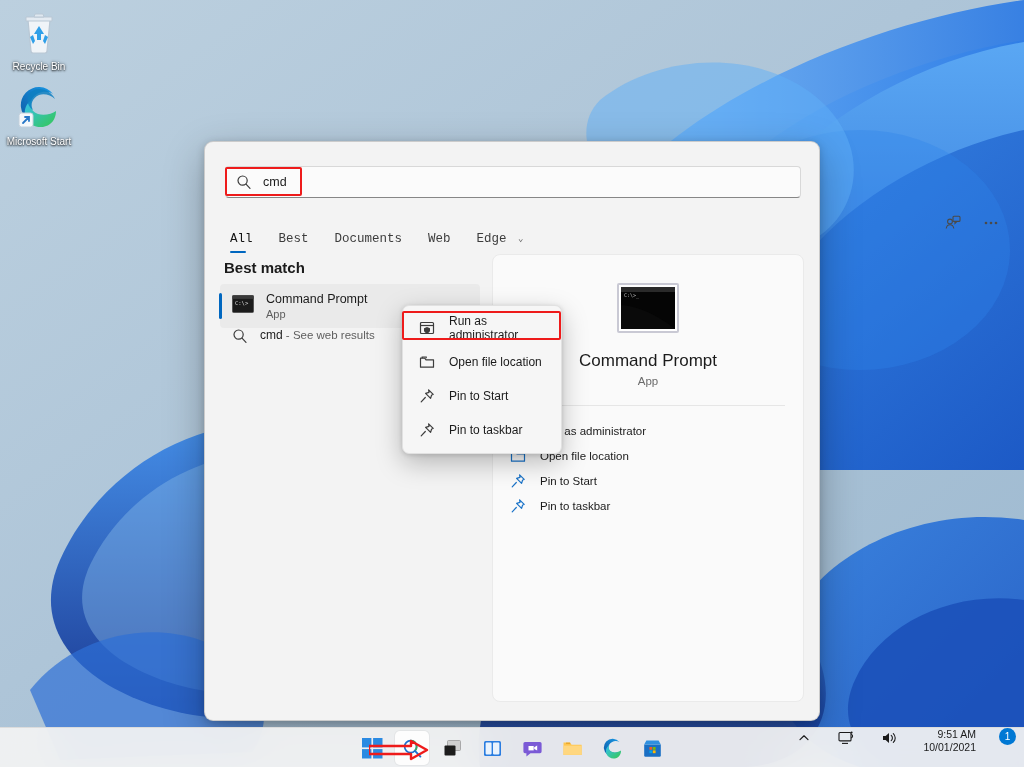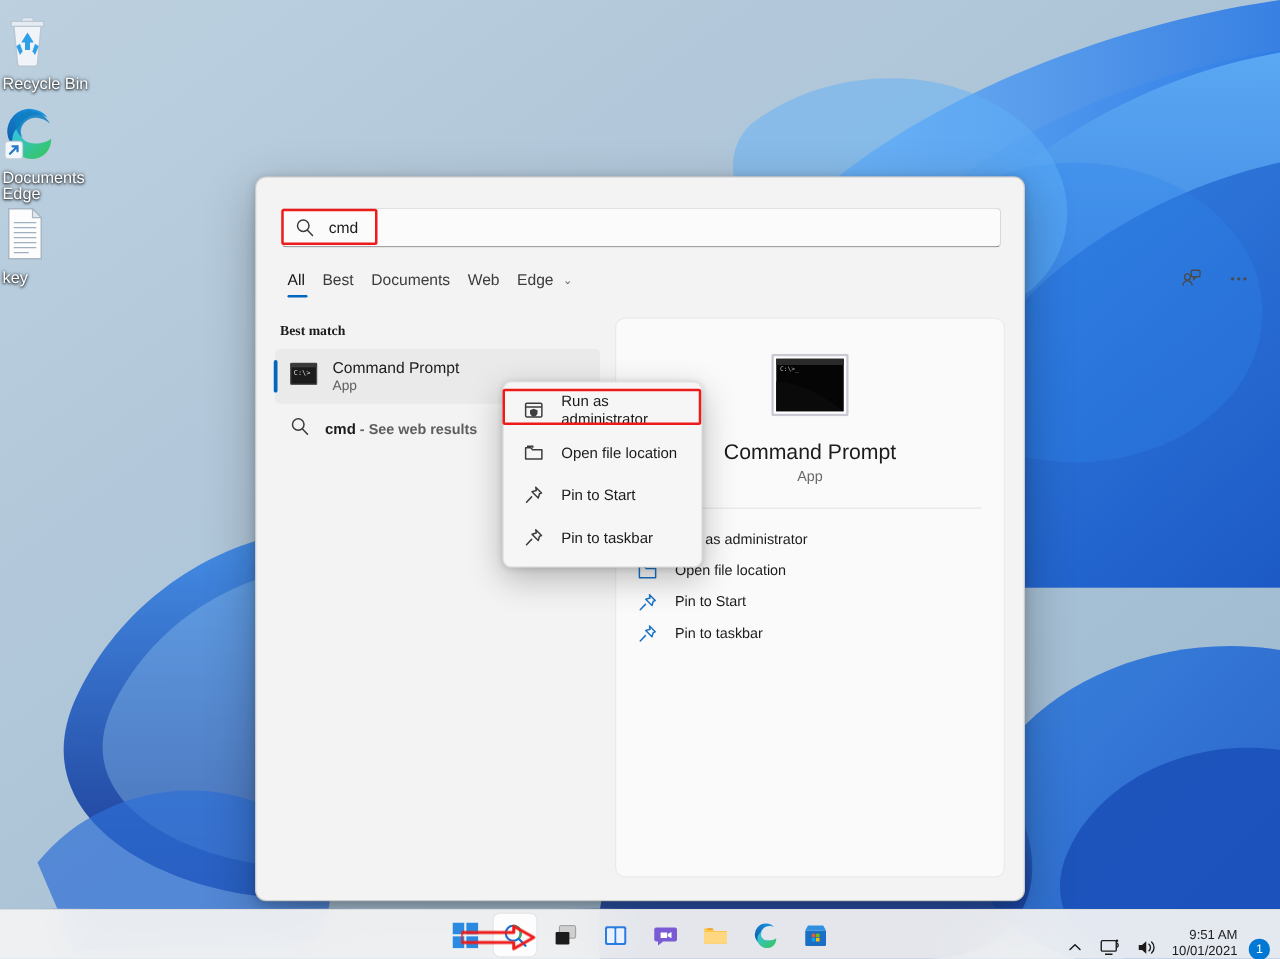--- a/index.html
+++ b/index.html
@@ -11,22 +11,22 @@
   
   #desktop {
     position: relative; width: 1024px; height: 767px;
     background: linear-gradient(160deg, #b9cddd 0%, #aec5d8 35%, #b3c8d9 60%, #a9c2d6 100%);
     overflow: hidden;
   }
   .wallpaper-svg { position: absolute; inset: 0; width: 1024px; height: 767px; }
 
   
   .desk-icon {
-    position: absolute; width: 74px; 
-    color: #fff; font-size: 13px; line-height: 13px;
+    position: absolute; width: 74px; text-align: center;
+    color: #fff; font-size: 10px; line-height: 13px;
     text-shadow: 0 1px 2px rgba(0,0,0,.85), 0 0 3px rgba(0,0,0,.7);
     cursor: default;
   }
   .desk-icon .glyph { display:block; height: 46px; margin: 0 auto 4px; }
   .desk-icon .label { display: block; }
 
   
   #search-panel {
     position: absolute; left: 204px; top: 141px;
     width: 616px; height: 580px;
@@ -46,48 +46,48 @@
   }
   .searchbox .s-icon { width: 16px; height: 16px; margin-right: 11px; flex: none; }
   .searchbox .s-text { font-size: 12.5px; color: #1b1b1b; }
   
   .anno-rect-search {
     position: absolute; left: 225px; top: 167px; width: 77px; height: 29px;
     border: 2px solid #ee1b1b; border-radius: 2px; pointer-events: none; z-index: 60;
   }
 
   
-  .tabs { position: absolute; left: 230px; top: 214px; display: flex; align-items: flex-start; gap: 0; z-index: 12; }
+  .tabs { position: absolute; left: 230px; top: 229px; display: flex; align-items: flex-start; gap: 12px; z-index: 12; font-family: Liberation Mono, monospace; }
   .tab { position: relative; font-size: 12.5px; color: #3c3c3c; padding: 3px 14px 9px 0; cursor: default; white-space: nowrap; }
   .tab.active { color: #131313; }
   .tab.active::after {
     content: ""; position: absolute; left: 0; bottom: 2px; width: 16px; height: 2.5px;
     background: #0067c0; border-radius: 2px;
   }
   .tab .chev { display: inline-block; margin-left: 4px; font-size: 9px; color: #5a5a5a; vertical-align: 1px; }
 
   .head-actions { position: absolute; right: 22px; top: 212px; display: flex; align-items: center; gap: 16px; z-index: 12; }
   .head-actions .hbtn { width: 22px; height: 22px; display: flex; align-items: center; justify-content: center; cursor: default; }
 
   
   .results-col { position: absolute; left: 204px; top: 255px; width: 288px; }
-  .sec-title { font-size: 11px; font-weight: bold; color: #1b1b1b; padding: 4px 0 8px 20px; font-family: Liberation Serif, serif; }
+  .sec-title { font-size: 15px; font-weight: bold; color: #1b1b1b; padding: 4px 0 8px 20px; }
   .result-row {
     position: relative; display: flex; align-items: center; gap: 12px;
     height: 44px; margin: 0 12px 0 16px; padding-left: 12px; border-radius: 4px; cursor: default;
   }
   .result-row.selected { background: #eaeaea; }
   .result-row.selected::before {
     content: ""; position: absolute; left: -1px; top: 9px; width: 3px; height: 26px;
     background: #0067c0; border-radius: 2px;
   }
   .res-texts { display: flex; flex-direction: column; justify-content: center; }
   .res-title { font-size: 12.5px; color: #1b1b1b; line-height: 15px; }
   .res-sub { font-size: 11px; color: #5e5e5e; line-height: 14px; }
-  .web-row { display: flex; align-items: center; gap: 12px; height: 40px; margin: 0 12px 0 16px; padding-left: 12px; border-radius: 4px; cursor: default; font-weight: bold; }
+  .web-row { display: flex; align-items: flex-start; gap: 12px; height: 40px; margin: 0 12px 0 16px; padding-left: 12px; border-radius: 4px; cursor: default; }
   .web-row .wtxt { font-size: 12px; color: #1b1b1b; }
   .web-row .wtxt .muted { color: #5e5e5e; font-size: 11.5px; }
 
   
   .preview-card {
     position: absolute; left: 492px; top: 254px; width: 312px; height: 448px;
     background: #fafafa; border-radius: 8px; border: 1px solid #eaeaea;
   }
   .pv-icon-wrap { width: 100%; display: flex; justify-content: center; margin-top: 28px; }
   .pv-title { text-align: center; font-size: 17px; color: #1b1b1b; margin-top: 14px; }
@@ -113,21 +113,21 @@
 
   
   #taskbar {
     position: absolute; left: 0; bottom: 0; width: 1024px; height: 40px;
     background: rgba(243,243,243,.93); border-top: 1px solid #dcdcdc;
     backdrop-filter: blur(18px);
   }
   .tb-center { position: absolute; left: 50%; transform: translateX(-50%); top: 0; height: 40px; display: flex; align-items: center; gap: 6px; }
   .tb-btn { width: 34px; height: 34px; border-radius: 5px; display: flex; align-items: center; justify-content: center; cursor: default; }
   .tb-btn.active-hl { background: #fdfdfd; box-shadow: 0 0 0 1px rgba(0,0,0,.04); }
-  .tray { position: absolute; right: 8px; top: 0; height: 40px; display: flex; align-items: flex-end; gap: 9px; }
+  .tray { position: absolute; right: 8px; top: 0; height: 40px; display: flex; align-items: flex-start; gap: 23px; }
   .tray-ic { width: 20px; height: 20px; display: flex; align-items: center; justify-content: center; cursor: default; }
   .clock { text-align: right; font-size: 10.5px; line-height: 13px; color: #1b1b1b; cursor: default; }
   .badge {
     width: 17px; height: 17px; border-radius: 50%; background: #0078d4; color: #fff;
     font-size: 10px; display: flex; align-items: center; justify-content: center; cursor: default;
   }
   
   .anno-arrow { position: absolute; left: 369px; top: 738px; z-index: 60; pointer-events: none; }
 </style>
 </head>
@@ -211,41 +211,23 @@
               <stop offset="1" stop-color="#36c752"></stop>
           </linearGradient>
         </defs>
         <path d="M38 28 a18 18 0 1 1 -2 -19 c-6 -4 -16 -3 -21 5 c-4 7 -1 14 6 16 c7 2 14 -1 17 -2 Z" fill="url(#eg1)"></path>
         <path d="M39 26 c-4 3 -12 5 -18 3 c-6 -2 -9 -8 -6 -14 c-6 3 -9 11 -6 18 c4 9 16 12 24 6 c4 -3 6 -8 6 -13 z" fill="url(#eg2)"></path>
         <path d="M22 4 c7 0 13 4 16 10 c-4 -4 -11 -6 -16 -4 c-7 3 -9 10 -6 15 c-5 -3 -7 -10 -4 -16 c2 -3 6 -5 10 -5 z" fill="#0e7fc1" opacity=".85"></path>
         <rect x="2" y="28" width="14" height="14" rx="2.5" fill="#f5f8fb" stroke="#c3d0dc"></rect>
         <path d="M6 38 l6 -6 M8 32 h4 v4" stroke="#2878c8" stroke-width="1.8" fill="none" stroke-linecap="round"></path>
       </svg>
     </span>
-    <span class="label">Documents Edge</span>
-  </div>
-
-  <div class="desk-icon" style="left:2px; top:165px;">
-    <span class="glyph">
-      <svg width="36" height="44" viewBox="0 0 36 44">
-        <path d="M5 2 L24 2 L31 9 L31 42 L5 42 Z" fill="#fdfdfd" stroke="#a9b6c3" stroke-width="1.2"></path>
-        <path d="M24 2 L31 9 L24 9 Z" fill="#e2e9f0" stroke="#a9b6c3" stroke-width="1"></path>
-        <g stroke="#9fb0c0" stroke-width="1">
-          <line x1="9" y1="13" x2="27" y2="13"></line>
-            <line x1="9" y1="17" x2="27" y2="17"></line>
-          <line x1="9" y1="21" x2="27" y2="21"></line>
-            <line x1="9" y1="25" x2="27" y2="25"></line>
-          <line x1="9" y1="29" x2="27" y2="29"></line>
-            <line x1="9" y1="33" x2="27" y2="33"></line>
-          <line x1="9" y1="37" x2="21" y2="37"></line>
-        </g>
-      </svg>
-    </span>
-    <span class="label">key</span>
-  </div>
+    <span class="label">Microsoft Start</span>
+  </div>
+
 
   <div id="search-panel">
 
     <div class="searchbox-wrap">
       <div class="searchbox">
         <span class="s-icon">
           <svg width="16" height="16" viewBox="0 0 16 16">
             <circle cx="6.6" cy="6.6" r="4.6" fill="none" stroke="#3a3a3a" stroke-width="1.2"></circle>
             <line x1="10" y1="10.2" x2="14" y2="14.4" stroke="#3a3a3a" stroke-width="1.2" stroke-linecap="round"></line>
           </svg>

